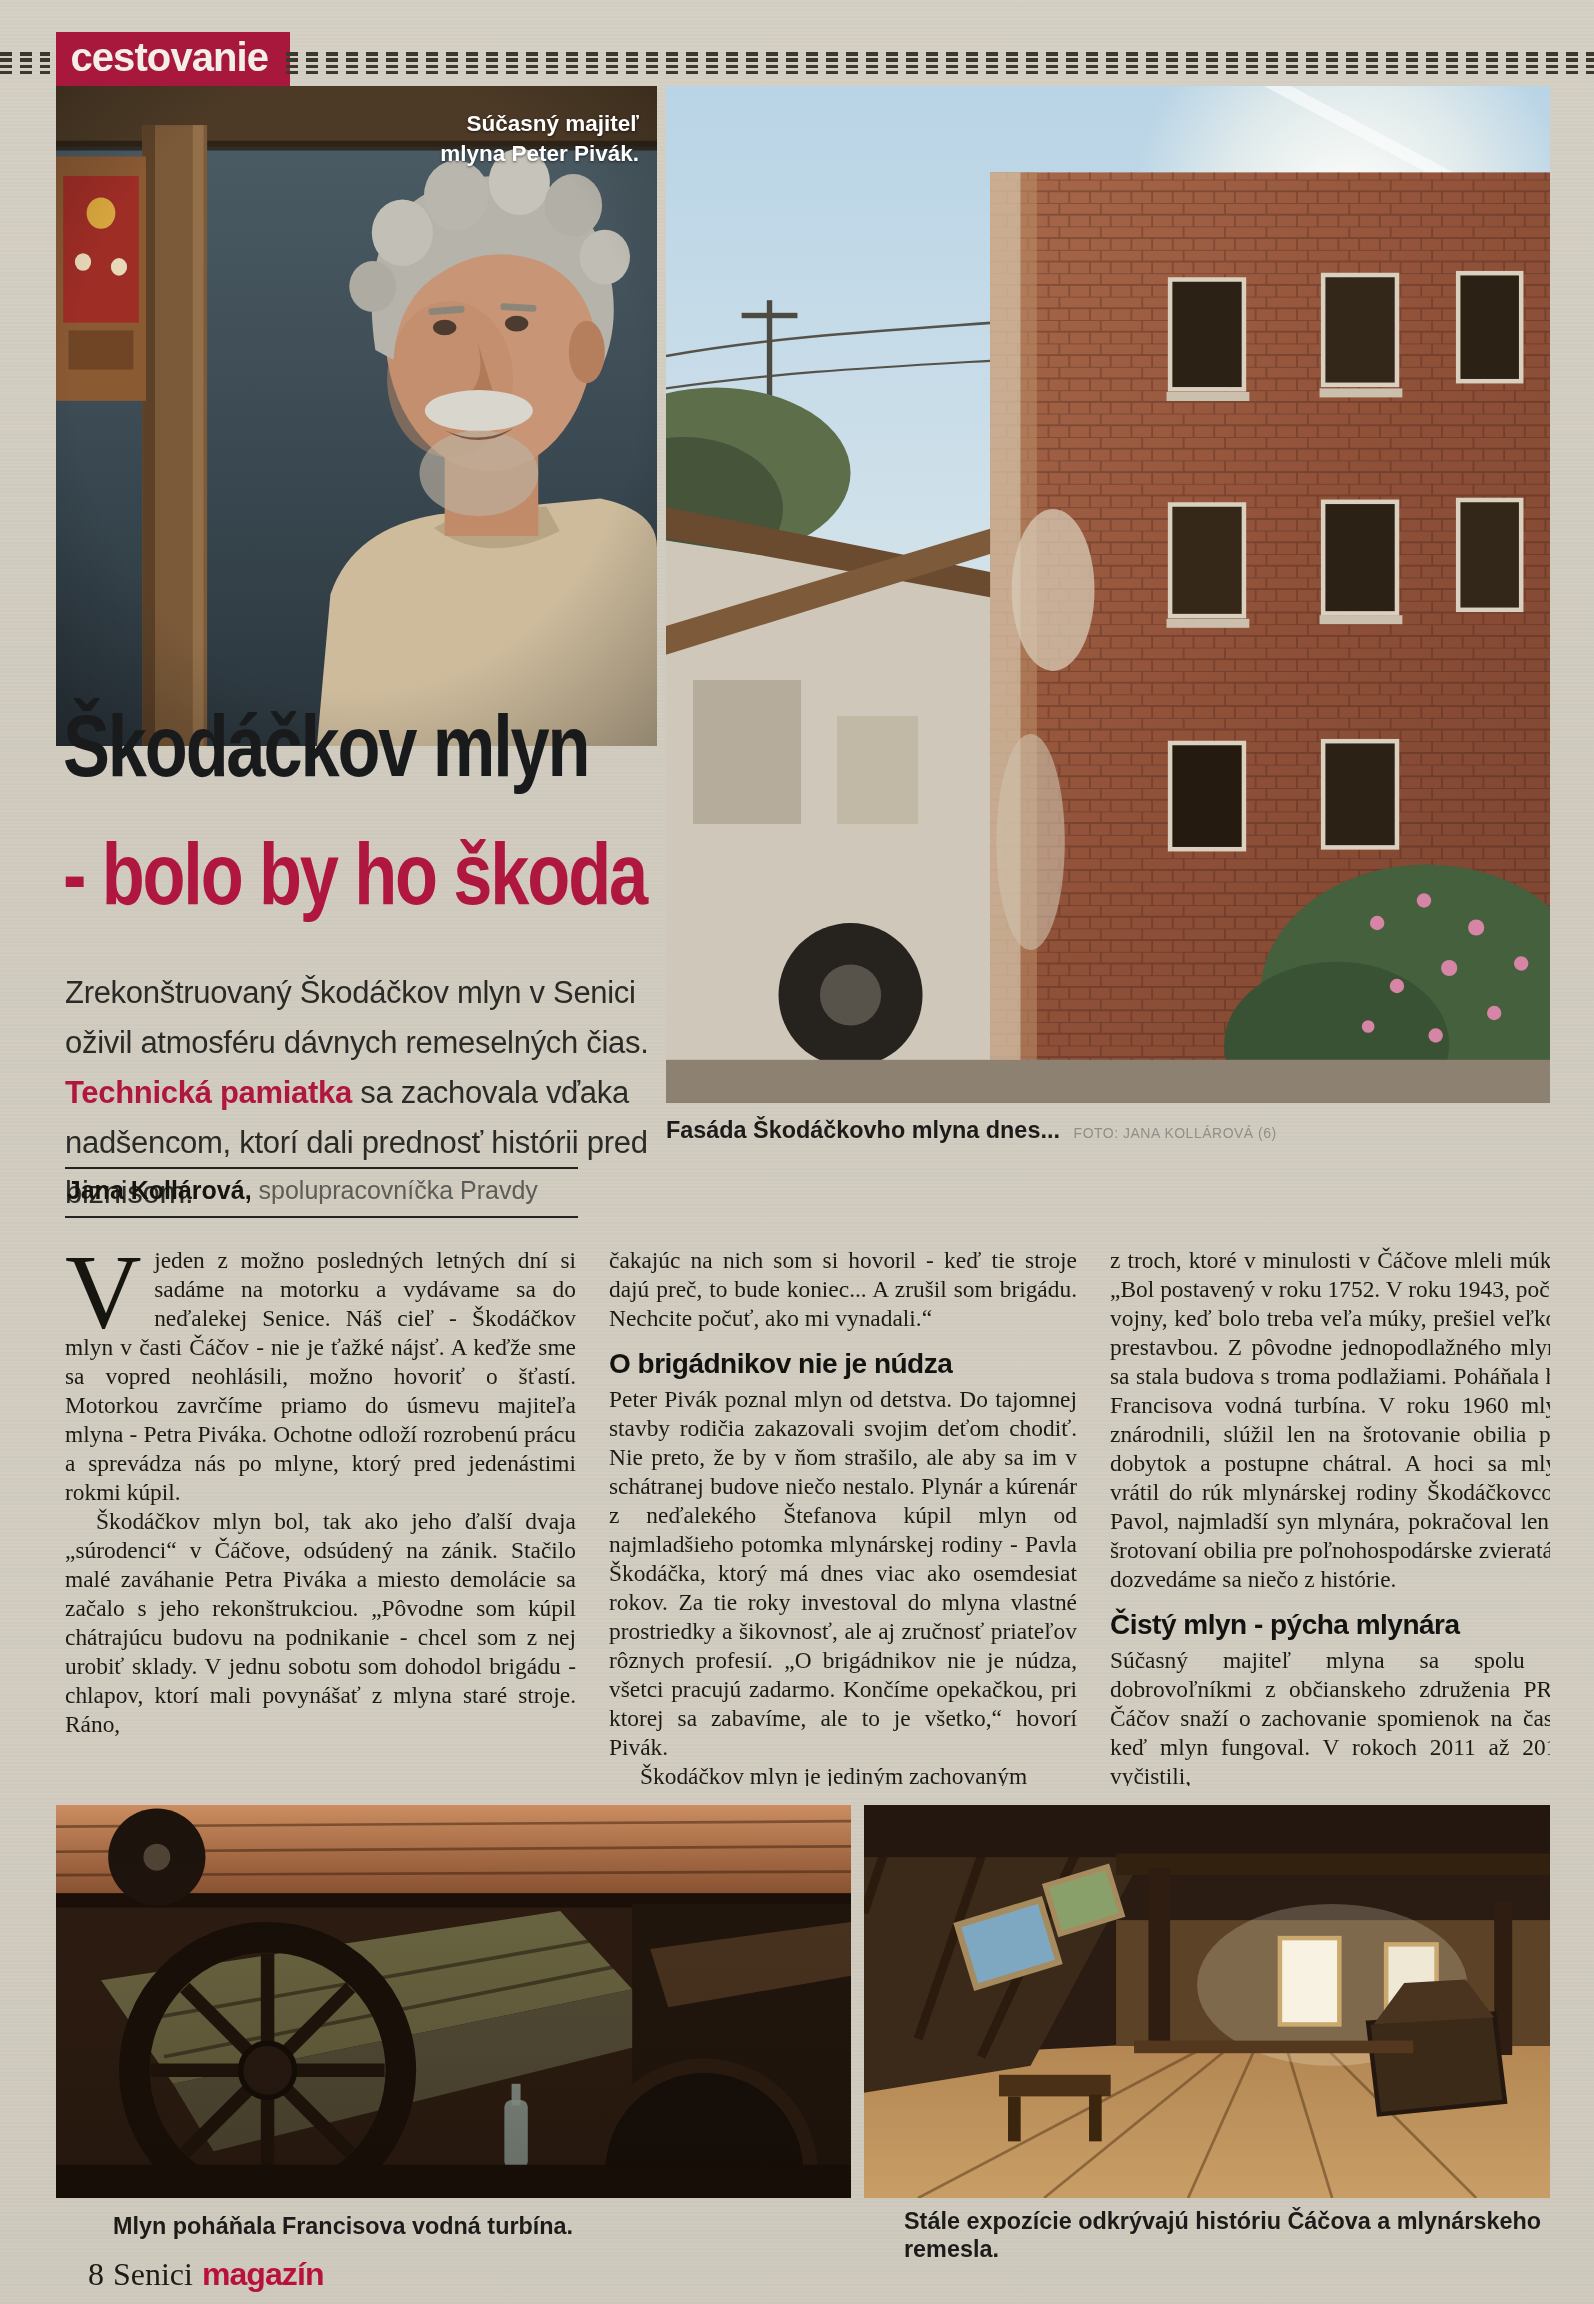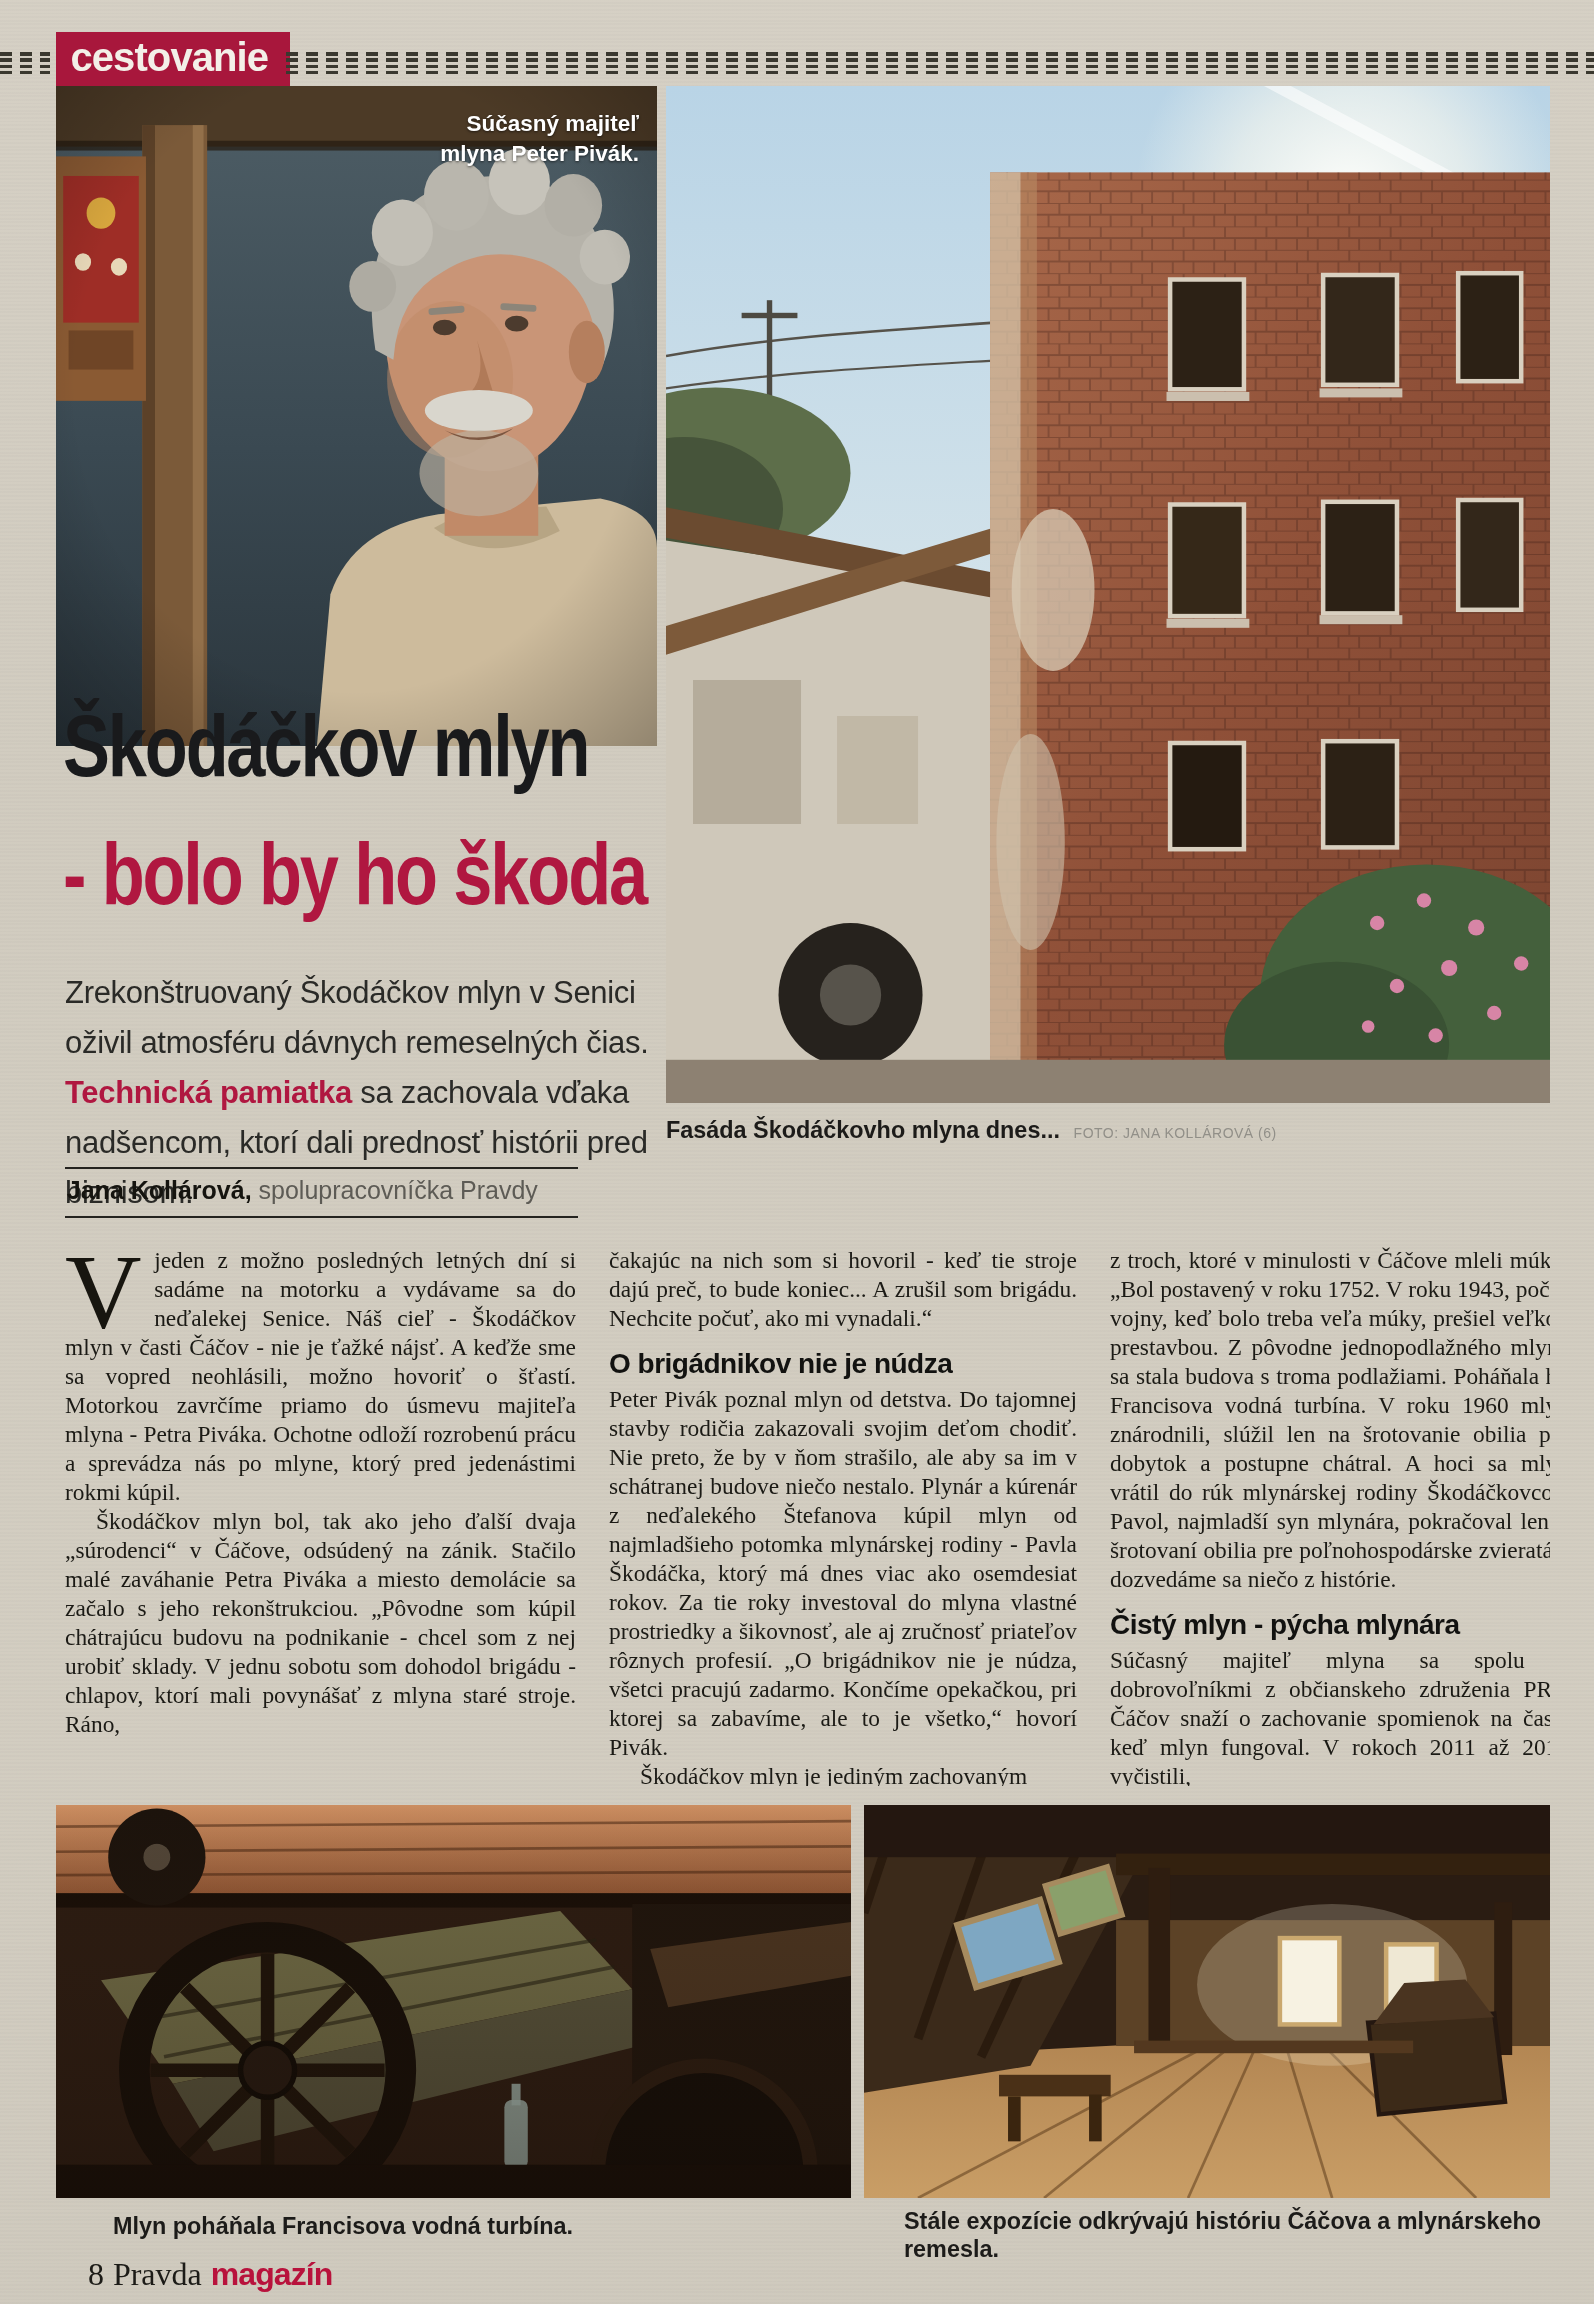--- a/index.html
+++ b/index.html
@@ -386,17 +386,17 @@
 
   <div class="caption-row cap-turbine">
     <span class="cap-bold">Mlyn poháňala Francisova vodná turbína.</span>
   </div>
   <div class="caption-row cap-exhibit">
     <span class="cap-bold">Stále expozície odkrývajú históriu Čáčova a mlynárskeho remesla.</span>
   </div>
 
   <div class="footer">
     <span class="pg-num">8</span>
-    <span class="pg-brand">Pravda</span><span class="pg-mag">magazín</span>
+    <span class="pg-brand">Senici</span><span class="pg-mag">magazín</span>
   </div>
 
 </div>
 
 
 </body></html>

